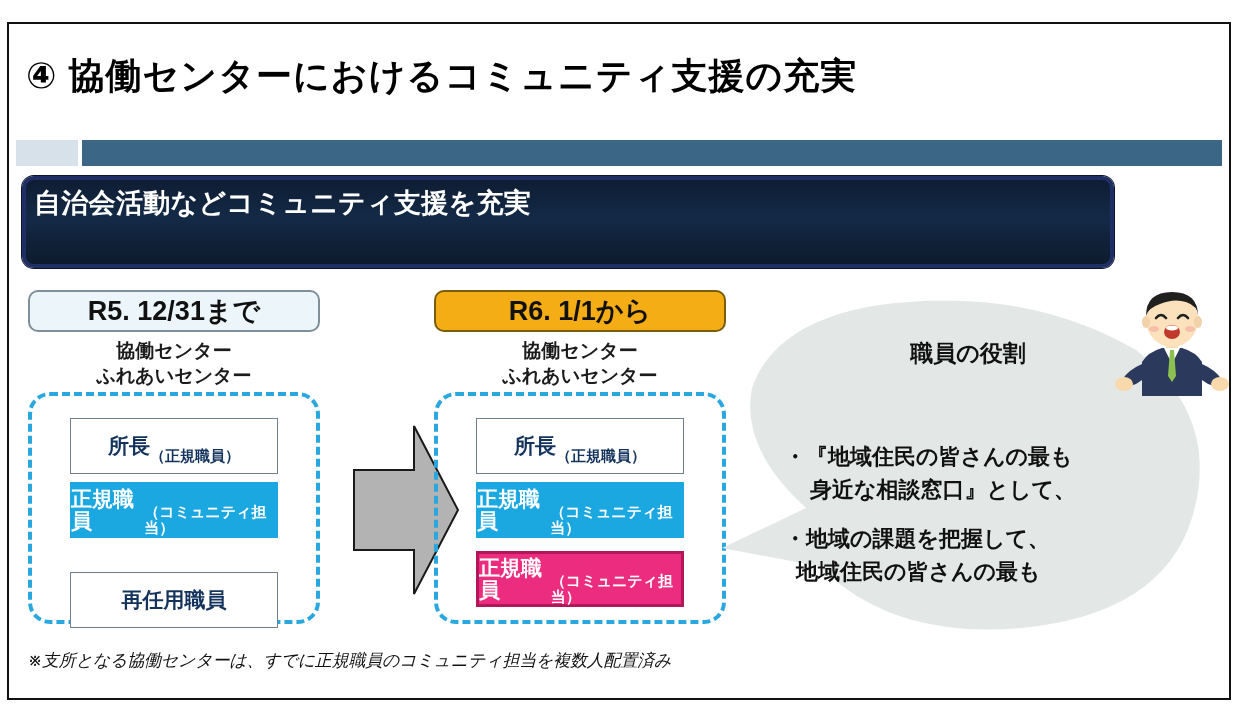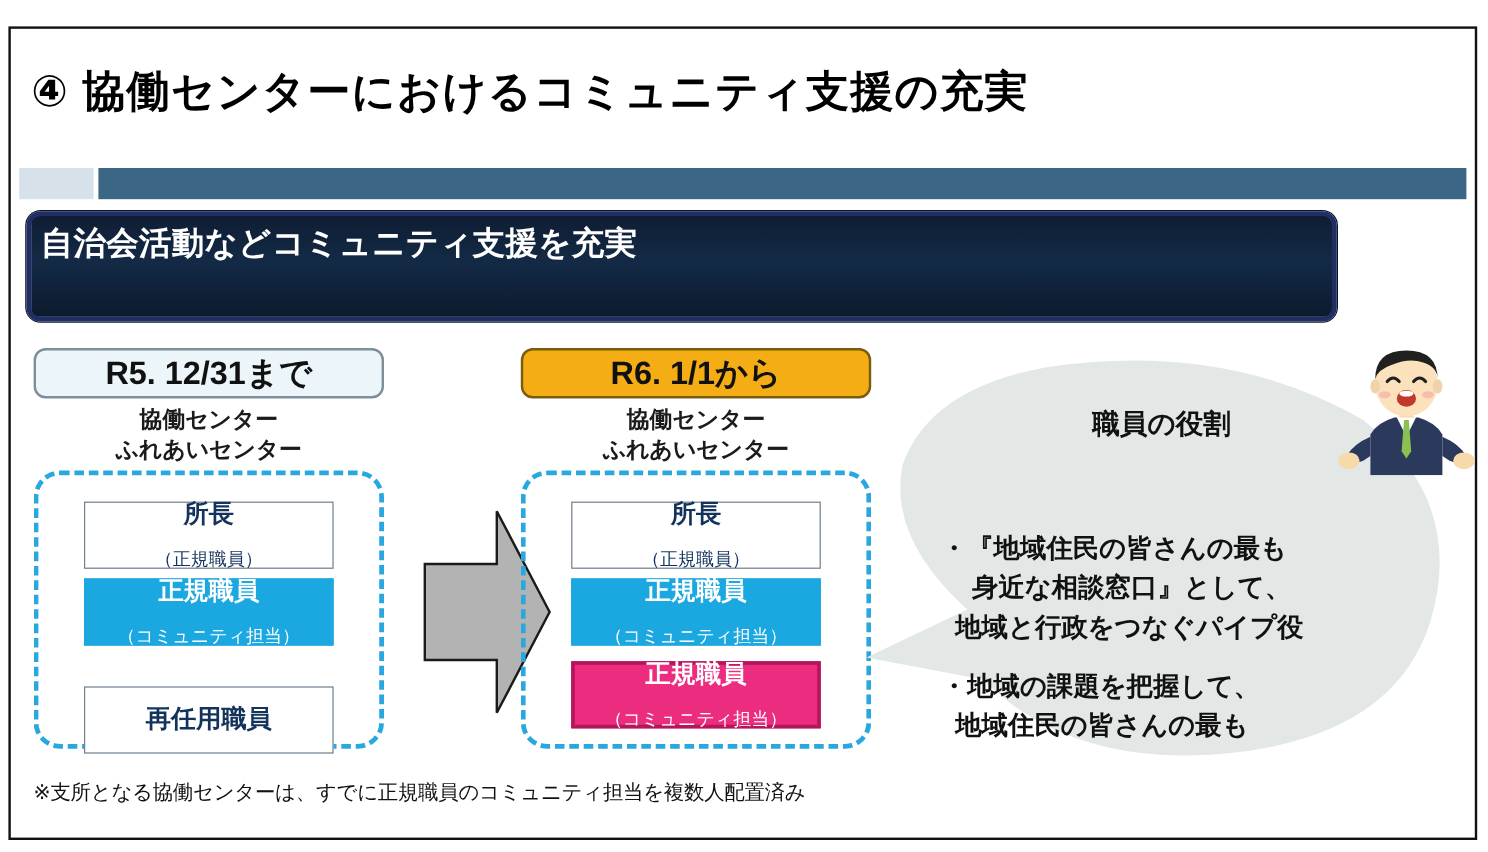--- a/index.html
+++ b/index.html
@@ -119,26 +119,26 @@
     background:transparent;
   }
   .dashbox.before{left:28px;}
   .dashbox.after{left:434px;}
 
   
   .rolebox{
     position:absolute;
     width:208px;height:56px;
     box-sizing:border-box;
-    display:flex;flex-direction:column;
+    display:flex;flex-direction:row;
     align-items:center;justify-content:center;
     line-height:1.05;
   }
   .rolebox .r-main{font-size:21px;font-weight:bold;}
-  .rolebox .r-sub{font-size:15px;font-weight:normal;margin-top:19px;}
+  .rolebox .r-sub{font-size:15px;font-weight:bold;margin-top:19px;}
 
   .rb-white{
     background:#ffffff;
     border:1px solid #6f7f8c;
     color:#14335c;
   }
   .rb-cyan{
     background:#1ba7e0;
     border:1px solid #1ba7e0;
     color:#ffffff;
@@ -204,21 +204,21 @@
   
   .footnotes{
     position:absolute;
     left:28px;top:648px;
     font-size:17px;
     color:#111111;
     line-height:26px;
     font-weight:normal;
     letter-spacing:-0.2px;
   }
-  .footnotes div{white-space:nowrap;}
+  .footnotes div{white-space:nowrap;font-style:italic;}
 </style>
 </head>
 <body>
 
 <div id="slide">
   <div class="frame"></div>
 
   <div class="title">④ 協働センターにおけるコミュニティ支援の充実</div>
 
   <div class="band-left"></div>
@@ -288,21 +288,20 @@
                Q 52 26 150 8 Z" fill="#e3e8e7"></path>
     </svg>
   </div>
   <div class="bubble-title">
     <div>職員の役割</div>
   </div>
   <div class="bubble-body">
     <div class="b-item">
       <div>・『地域住民の皆さんの最も</div>
       <div class="ind1">身近な相談窓口』として、</div>
-      <div class="ind2">地域と行政をつなぐパイプ役</div>
     </div>
     <div class="b-item">
       <div>・地域の課題を把握して、</div>
       <div class="ind2">地域住民の皆さんの最も</div>
     </div>
   </div>
 
   <div class="person">
     <svg viewBox="0 0 120 112" width="120" height="112" xmlns="http://www.w3.org/2000/svg">
 

